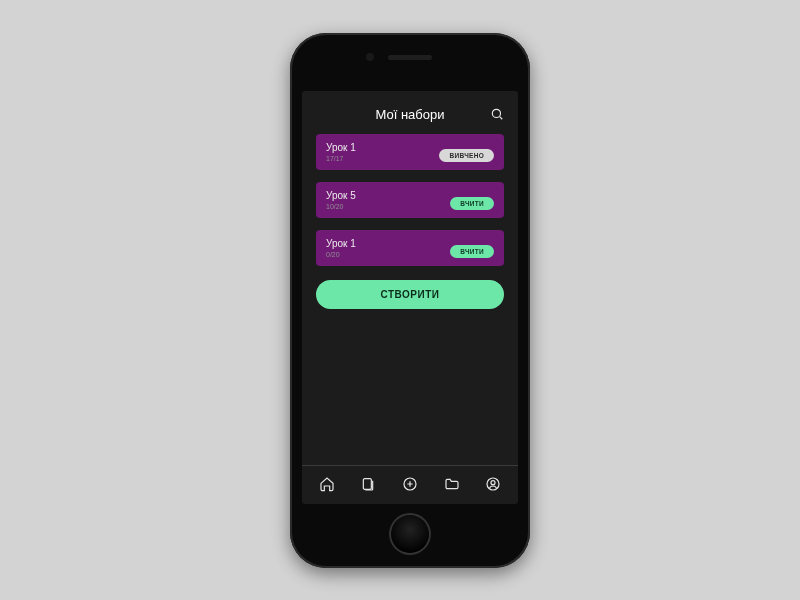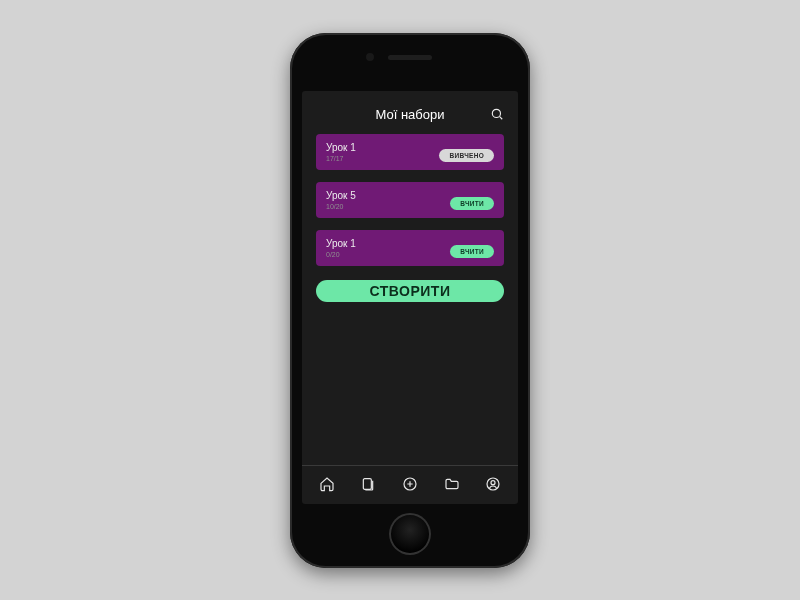--- a/index.html
+++ b/index.html
@@ -116,22 +116,22 @@
   .pill-green { background: #6de7a7; color: #0d3b25; }
 
   
   .create-wrap { padding: 14px 14px 0; }
   .create-btn {
     width: 100%;
     background: #6de7a7;
     color: #0c2e1c;
     border: none;
     border-radius: 999px;
-    padding: 3px 0;
-    font-size: 14px;
+    padding: 9px 0;
+    font-size: 10px;
     font-weight: 600;
     letter-spacing: 0.5px;
   }
 
   
   .tabbar {
     margin-top: auto;
     border-top: 1px solid #3a3a3a;
     display: flex;
     justify-content: space-around;

